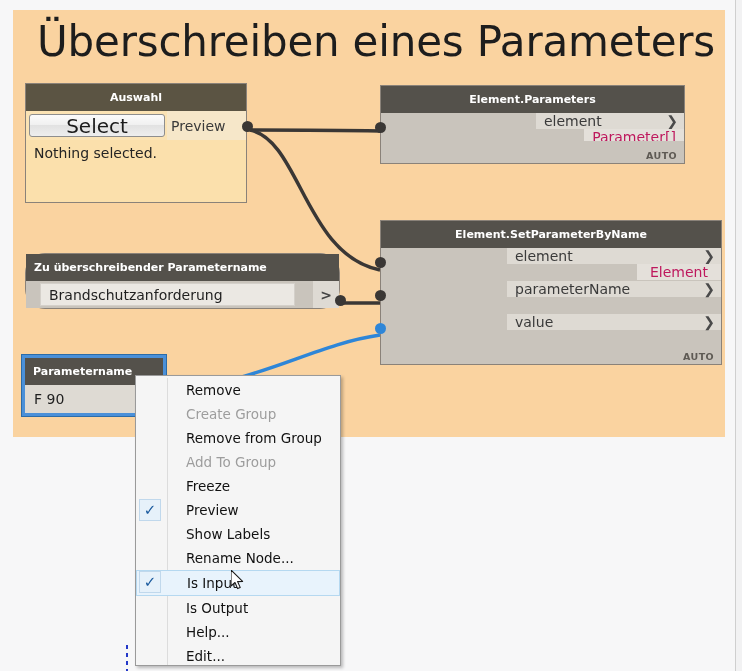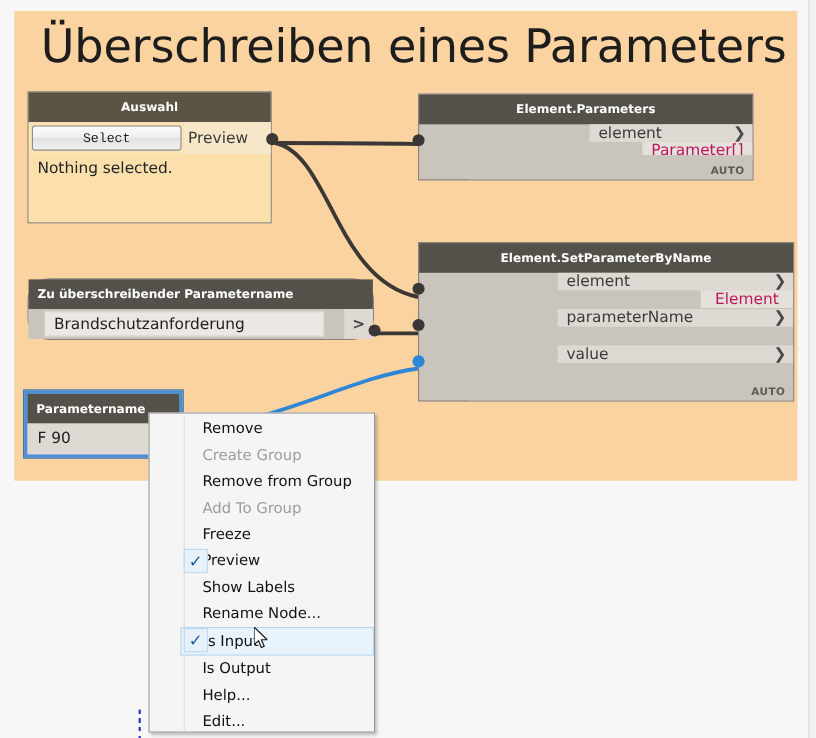--- a/index.html
+++ b/index.html
@@ -149,26 +149,25 @@
     height: 29px;
     background: #fbe3b4;
     align-items: stretch;
   }
   #select-button {
     width: 134px;
     margin: 3px 2px 3px 3px;
     border: 1px solid #8e8e8e;
     border-radius: 3px;
     background: linear-gradient(to bottom, #fbfbfb 0%, #f1f1f1 45%, #e2e2e2 50%, #eeeeee 100%);
-    font-size: 12px;
+    font-size: 20px;
     color: #1b1b1b;
     display: flex;
     align-items: center;
     justify-content: center;
-    font-family: Liberation Mono, monospace;
   }
   #elements-port {
     flex: 1 1 auto;
     background: #f6e7c9;
     display: flex;
     align-items: center;
     justify-content: flex-start;
     padding-left: 4px;
     font-size: 14px;
     color: #3a3a3a;
@@ -252,26 +251,25 @@
   #menu-gutter-line {
     position: absolute;
     left: 31px; top: 2px;
     width: 1px; height: 287px;
     background: #dcdcdc;
   }
   .menu-item {
     position: relative;
     height: 24px;
     line-height: 24px;
-    padding-left: 20px;
+    padding-left: 50px;
     font-size: 13.5px;
     color: #111111;
     white-space: nowrap;
     box-sizing: border-box;
-    margin-left: 28px;
   }
   .menu-item.disabled { color: #9d9d9d; }
   .menu-item.highlight {
     background: #e8f3fc;
     border: 1px solid #b5d8f0;
     height: 26px;
     line-height: 24px;
   }
   .menu-check {
     position: absolute;

